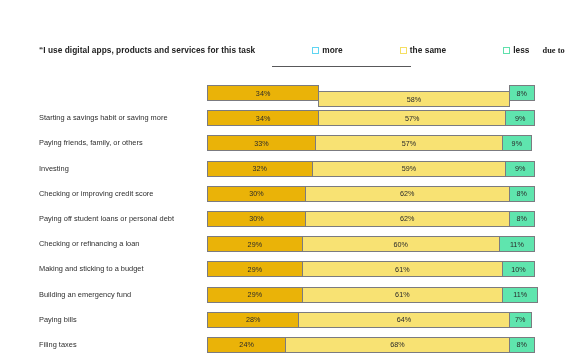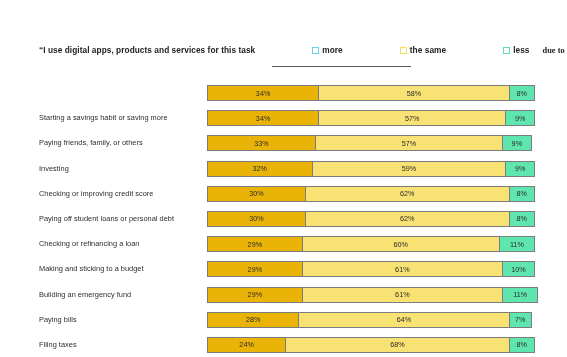--- a/index.html
+++ b/index.html
@@ -161,21 +161,21 @@
 
       <span class="title-text-trail">due to COVID-19.”</span>
     </div>
     <div class="legend-rule"></div>
   </div>
 
   <div class="rows" id="rows">
       <div class="row">
         <div class="bar-track">
           <div class="seg more" style="flex: 0 0 34%;">34%</div>
-          <div class="seg same" style="flex: 0 0 58%;">58%</div>
+          <div class="seg same" style="flex: 0 0 58%; margin-top: 6px;">58%</div>
           <div class="seg less" style="flex: 0 0 8%;">8%</div>
         </div>
       </div>
       <div class="row">
         <div class="row-label">Starting a savings habit or saving more</div>
         <div class="bar-track">
           <div class="seg more" style="flex: 0 0 34%;">34%</div>
           <div class="seg same" style="flex: 0 0 57%;">57%</div>
           <div class="seg less" style="flex: 0 0 9%;">9%</div>
         </div>

